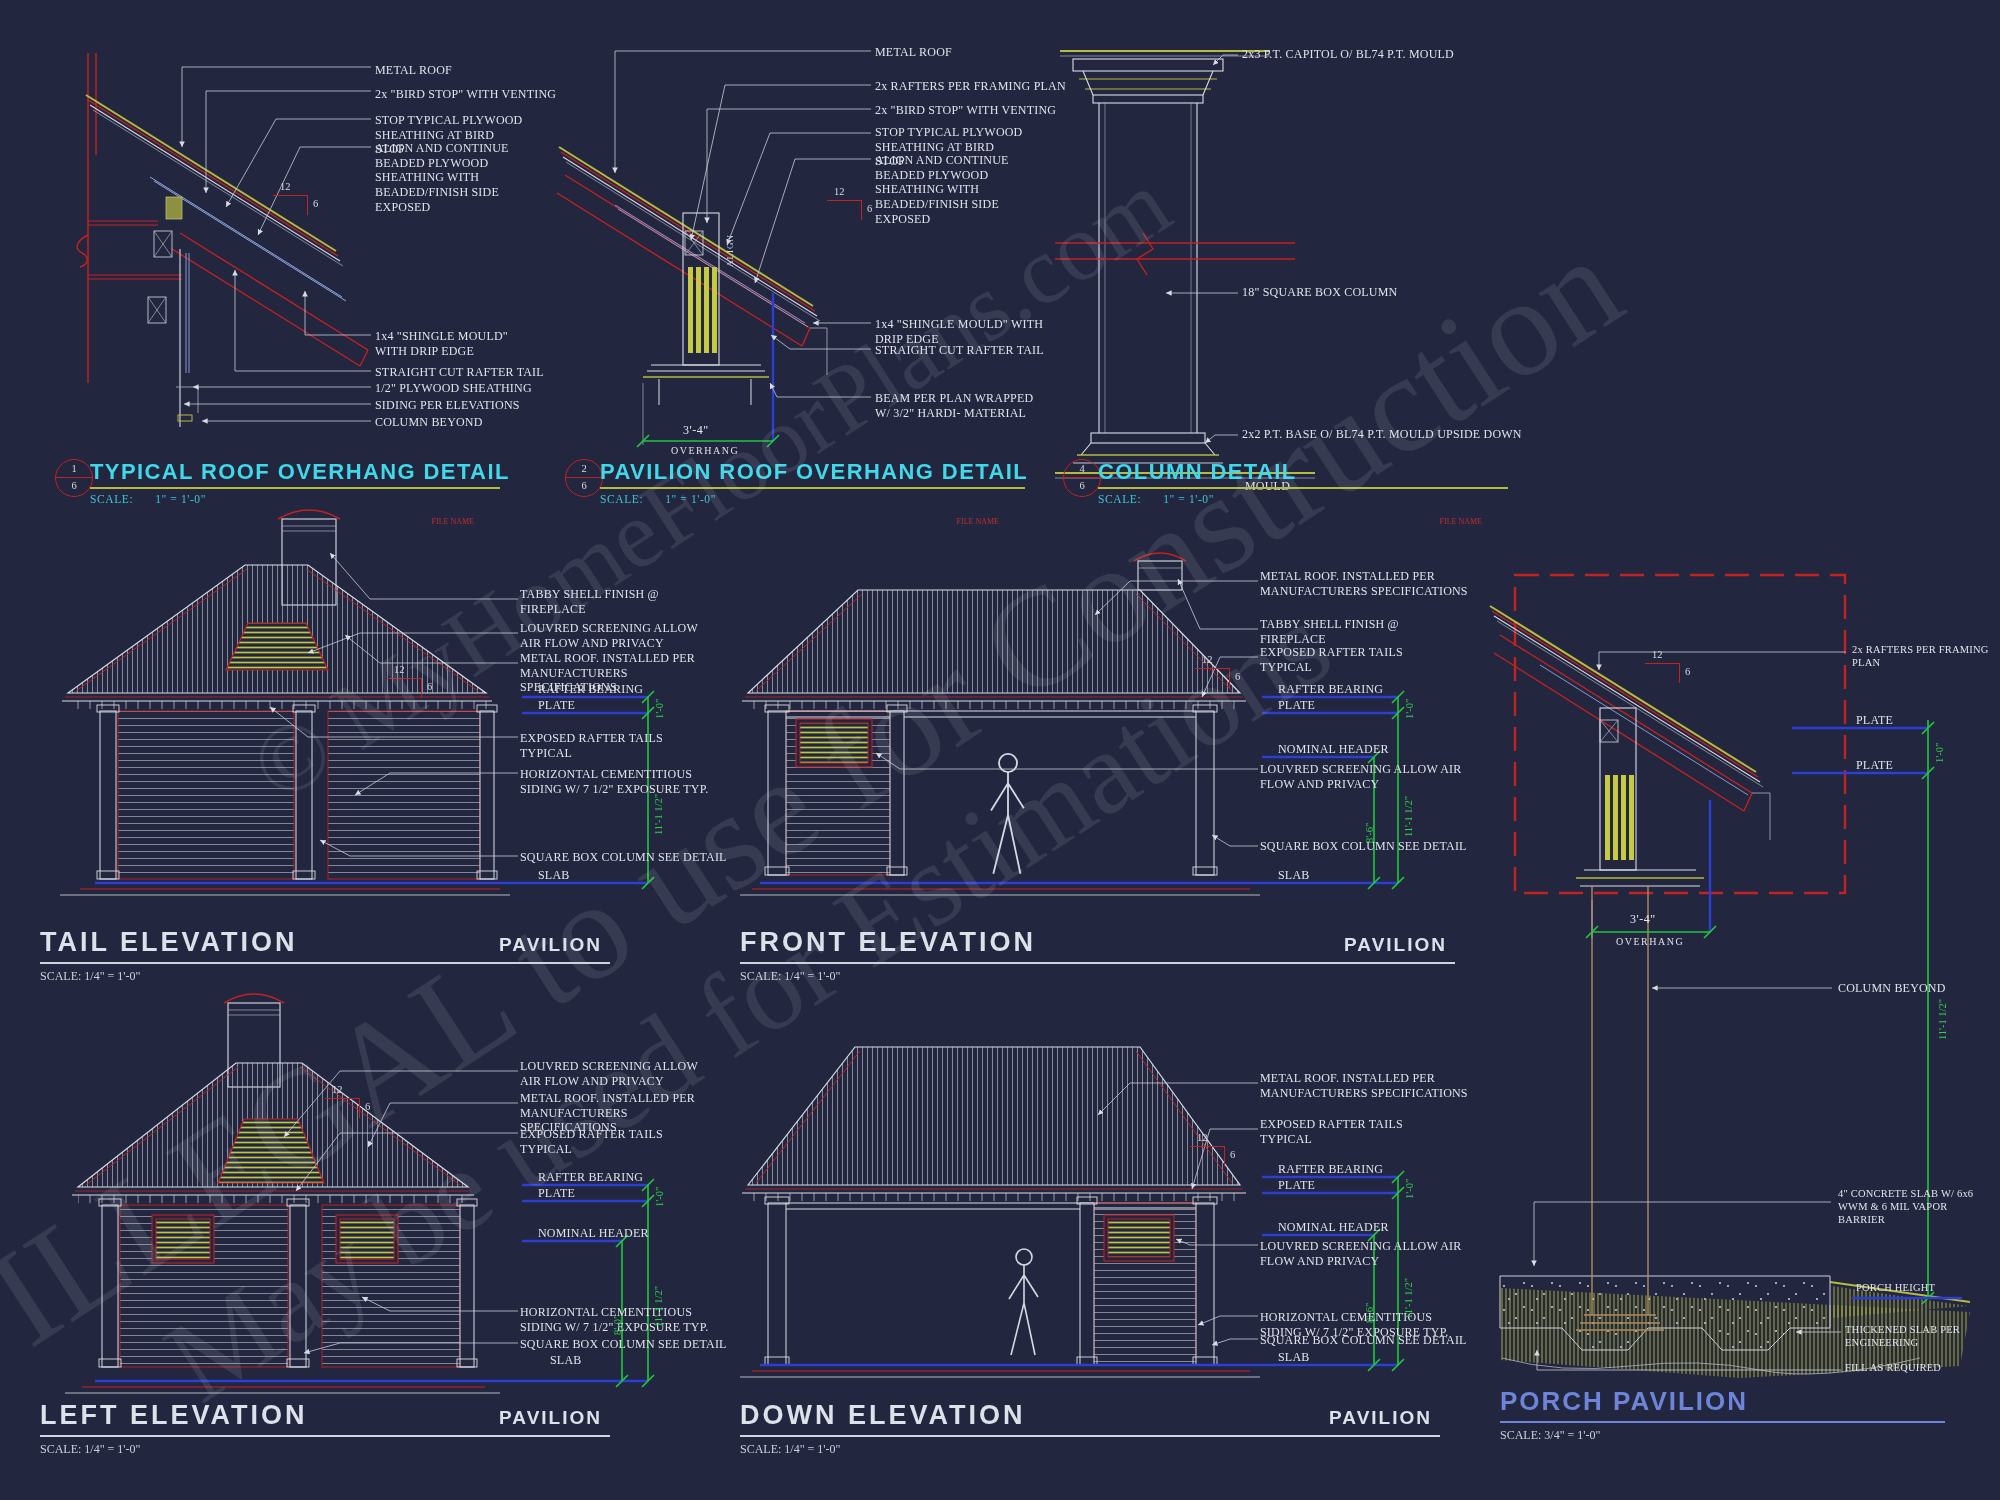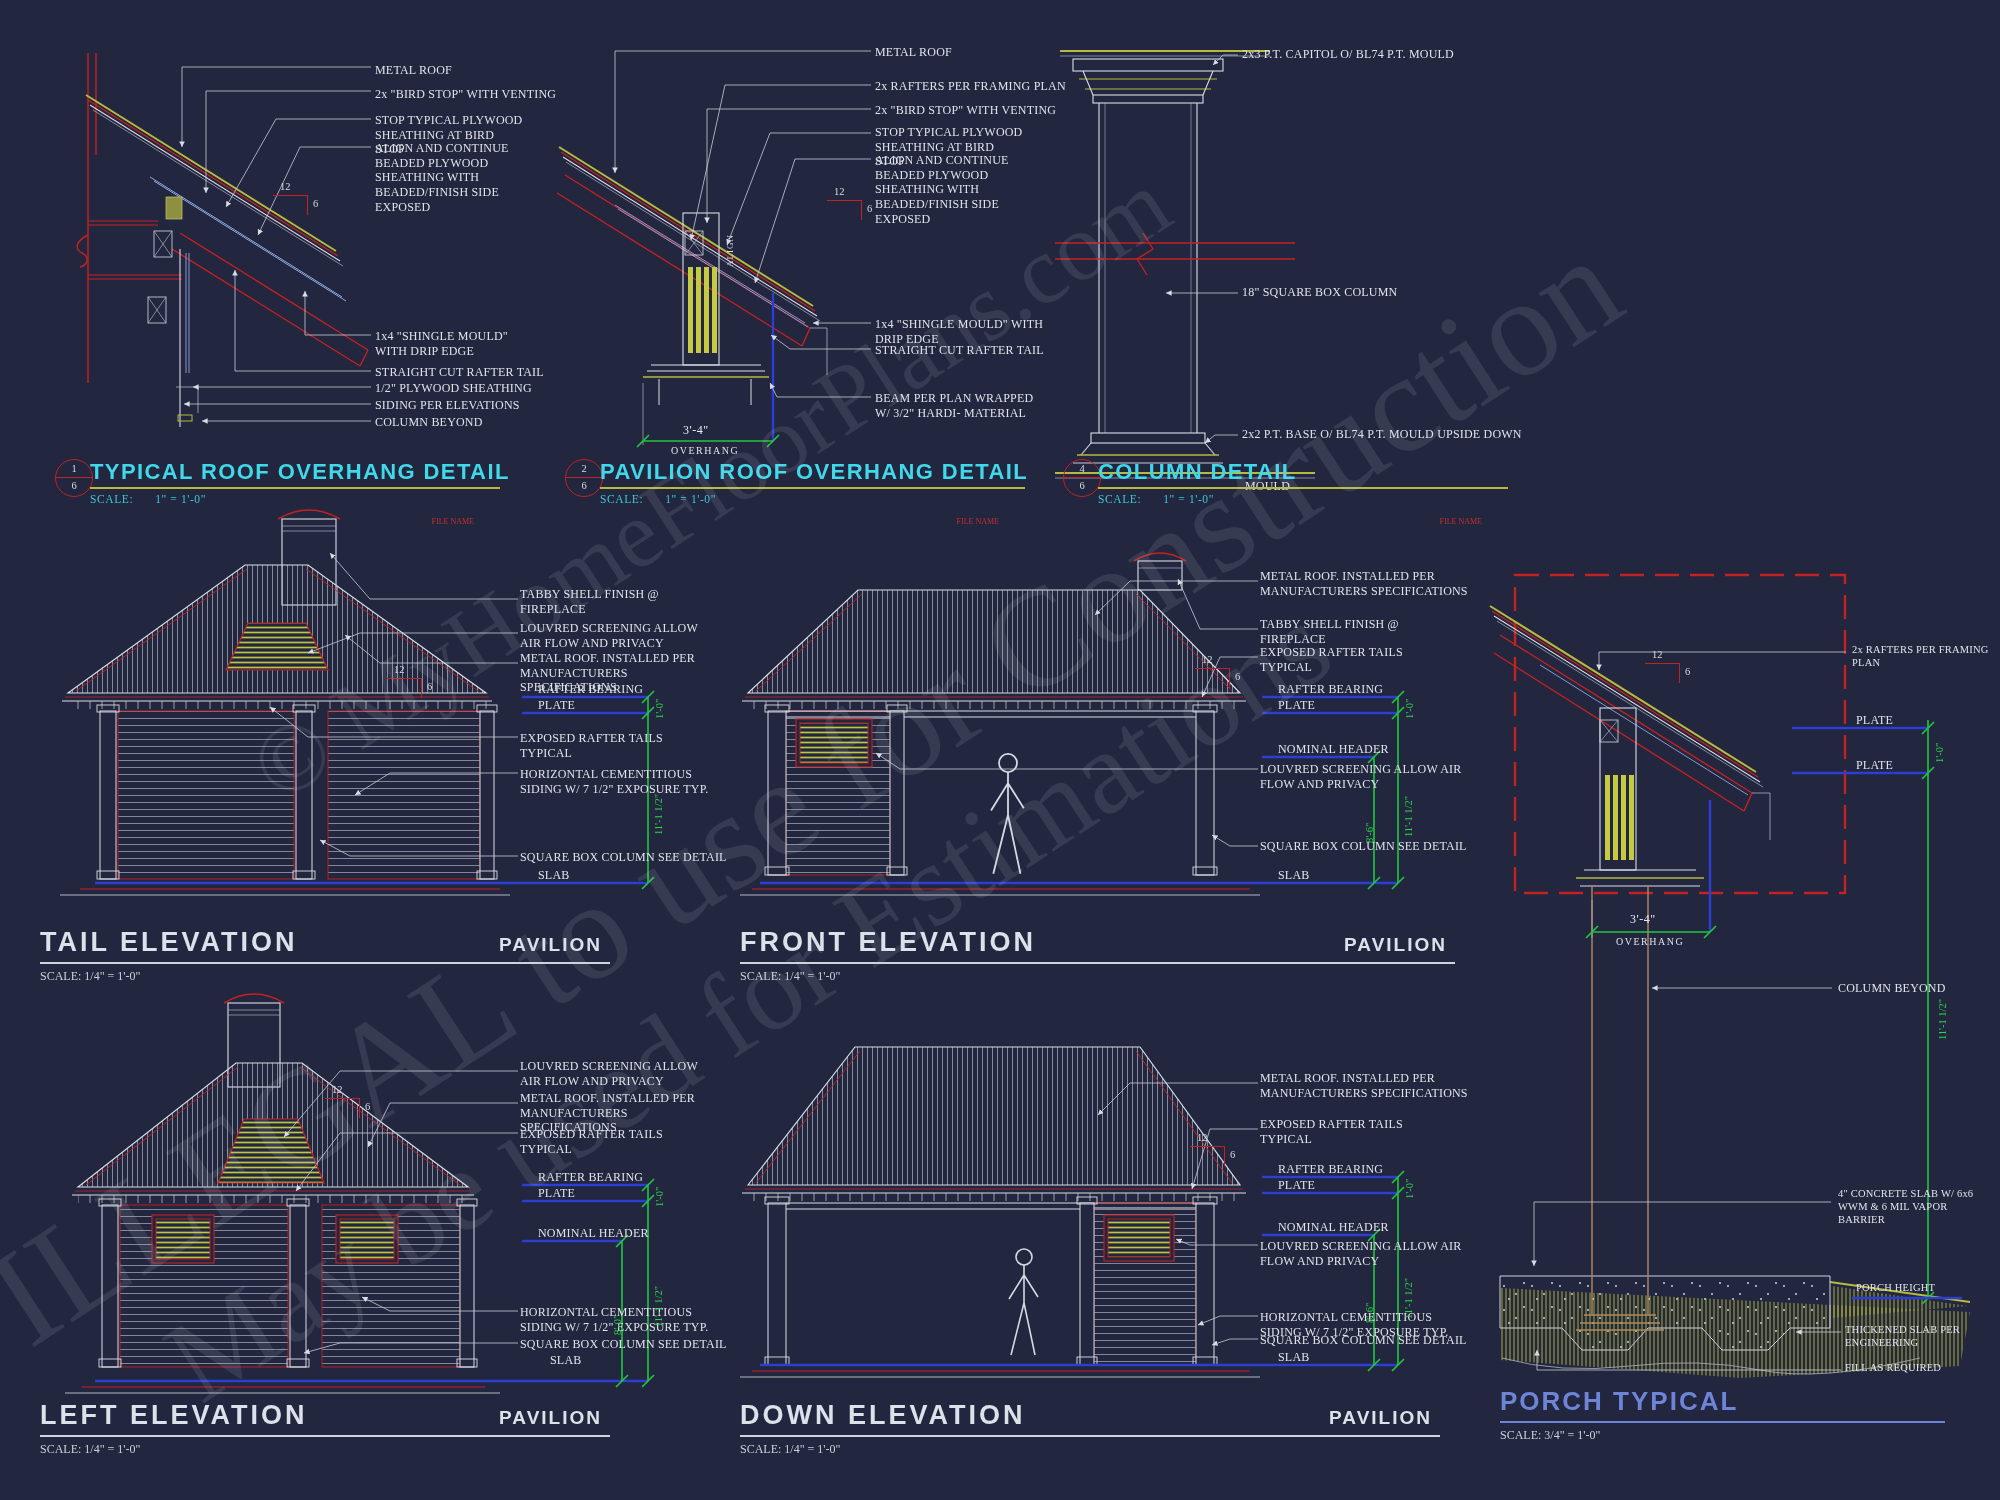--- a/index.html
+++ b/index.html
@@ -585,21 +585,21 @@
   <div class="dimcap" style="left:116px;top:376px">OVERHANG</div>
   <div class="vdim" style="left:434px;top:203px">1'-0"</div>
   <div class="vdim" style="left:437px;top:480px">11'-1 1/2"</div>
   <div class="slope" style="left:145px;top:88px">
     <span class="sh"></span>
         <span class="sv"></span>
     <span class="rise">12</span>
         <span class="run">6</span>
   </div>
   <div class="etitle ptitle" style="left:0px;top:826px;width:445px">
-    <span class="ename">PORCH TYPICAL</span>
+    <span class="ename">PORCH PAVILION</span>
     <div class="eline"></div>
     <div class="escale">SCALE: 3/4" = 1'-0"</div>
   </div>
 </div>
 
 <div class="wm" style="left:175px;top:430px;font-size:96px">© MyHomeFloorPlans.com</div>
 <div class="wm" style="left:-150px;top:710px;font-size:140px">ILLEGAL to use for Construction</div>
 <div class="wm" style="left:70px;top:935px;font-size:118px">May be used for Estimations</div>
 
 </div>

